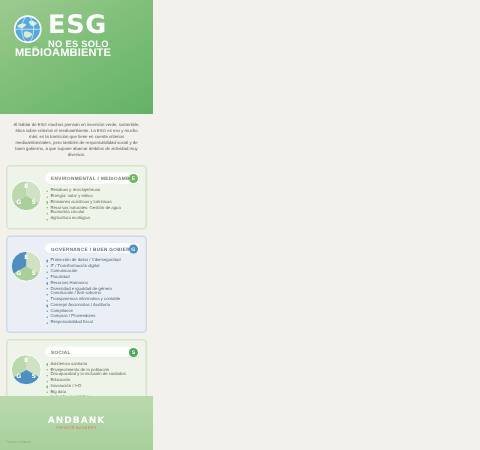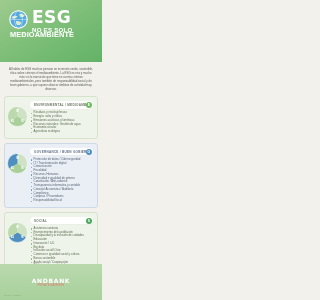--- a/index.html
+++ b/index.html
@@ -6,21 +6,21 @@
   html, body {
     width:102px; height:300px;
     font-family:"Liberation Sans", sans-serif;
     background:#f2f1ec;
     overflow:hidden;
   }
   .page { position:relative; width:102px; height:300px; background:#f2f1ec; }
 
   
   .header {
-    position:relative; height:62px; width:100%;
+    position:relative; height:76px; width:100%;
     background:linear-gradient(150deg,#9ecb8e 0%,#7fbf7a 45%,#63b268 100%);
     overflow:hidden;
   }
   .header::after{
     content:""; position:absolute; left:0; right:0; bottom:-9px; height:18px;
     background:#f2f1ec;
     clip-path:polygon(0 55%,44% 55%,50% 100%,56% 55%,100% 55%,100% 100%,0 100%);
   }
   .hdr-inner{
     position:absolute; left:9px; top:9px; right:6px;

